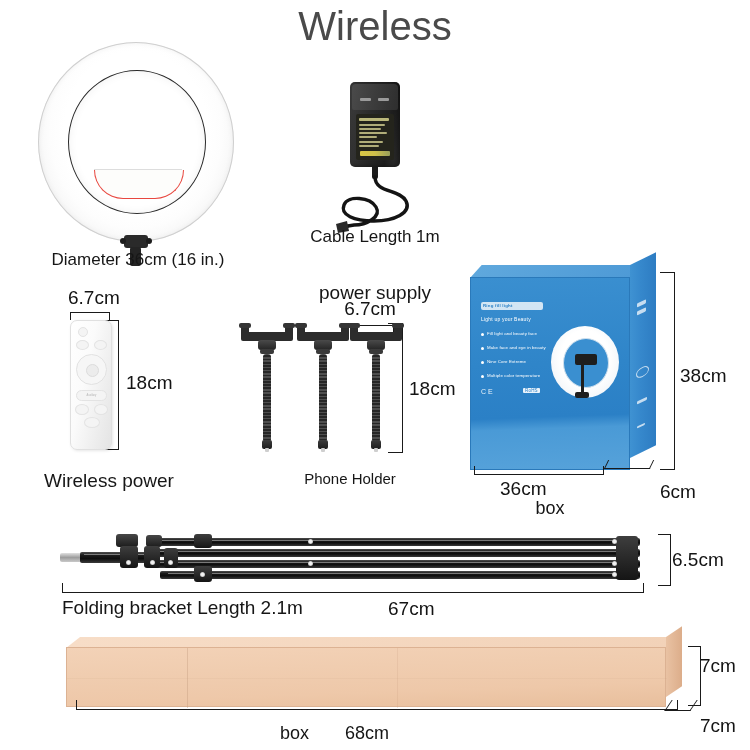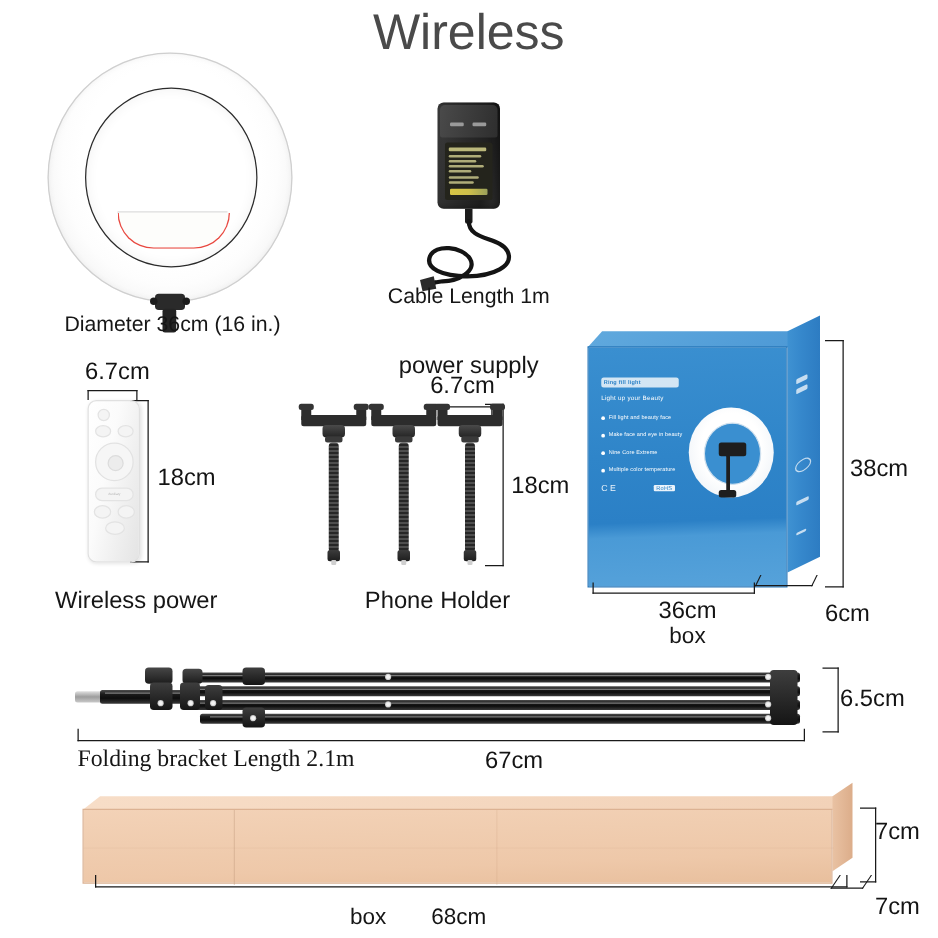--- a/index.html
+++ b/index.html
@@ -77,21 +77,21 @@
   .hookCapL{position:absolute;left:-2px;top:-9px;width:12px;height:5px;background:#343434;border-radius:2px;}
   .hookCapR{position:absolute;left:42px;top:-9px;width:12px;height:5px;background:#343434;border-radius:2px;}
   .hJoint{position:absolute;left:17px;top:8px;width:18px;height:10px;border-radius:3px;
       background:linear-gradient(180deg,#4a4a4a,#242424);}
   .hJoint2{position:absolute;left:19px;top:17px;width:14px;height:5px;border-radius:2px;background:#3a3a3a;}
   .goose{position:absolute;left:22px;top:22px;width:8px;height:88px;border-radius:3px;
       background:repeating-linear-gradient(180deg,#4e4e4e 0px,#4e4e4e 1.4px,#262626 1.4px,#262626 3.2px);}
   .gTip{position:absolute;left:21px;top:108px;width:10px;height:9px;border-radius:2px;
       background:linear-gradient(180deg,#3c3c3c,#1d1d1d);}
   .gTip2{position:absolute;left:24px;top:116px;width:4px;height:4px;background:#cfcfcf;border-radius:1px;}
-  #holderCaption{left:250px;top:470px;width:200px;text-align:center;font-size:19px;}
+  #holderCaption{left:250px;top:470px;width:200px;text-align:center;font-size:15px;}
 
   
   #blueBox{left:470px;top:265px;width:175px;height:205px;}
   .bbFront{position:absolute;left:0;top:12px;width:160px;height:193px;
       background:linear-gradient(178deg,#3a8fd0 0%,#2f85c9 45%,#2b80c6 72%,#4a9ad6 78%,#56a2da 100%);
       border:1px solid #2a79ba;box-sizing:border-box;}
   .bbTop{position:absolute;left:0;top:0;width:160px;height:13px;
       background:linear-gradient(90deg,#5fa8dd,#4e9ad6);
       transform:skewX(-42deg);transform-origin:bottom left;}
   .bbSide{position:absolute;left:160px;top:0;width:26px;height:193px;
@@ -107,37 +107,37 @@
   .bbRohs{position:absolute;left:52px;top:110px;font-size:4.5px;color:#2b80c6;background:#eaf3fb;
       padding:0 2px;border-radius:1px;letter-spacing:.2px;}
   .bbRingO{position:absolute;left:80px;top:48px;width:68px;height:72px;border-radius:50%;
       background:radial-gradient(ellipse at 50% 45%,#ffffff 50%,#f4f7fa 72%,#dde8f1 100%);}
   .bbRingI{position:absolute;left:92px;top:60px;width:44px;height:48px;border-radius:50%;
       background:#3a8fd0;border:1px solid #cfe0ee;}
   .bbPhone{position:absolute;left:104px;top:76px;width:22px;height:11px;background:#1e1e1e;border-radius:2px;}
   .bbStem{position:absolute;left:110px;top:86px;width:3px;height:30px;background:#1e1e1e;border-radius:1px;}
   .bbBase{position:absolute;left:104px;top:114px;width:14px;height:6px;background:#1e1e1e;border-radius:2px;}
   .bbSideMark{position:absolute;background:rgba(255,255,255,.72);border-radius:1px;}
-  #boxW{left:500px;top:478px;width:100px;text-align:center;}
+  #boxW{left:500px;top:478px;width:100px;text-align:left;}
   #boxCaption{left:500px;top:498px;width:100px;text-align:center;font-size:18px;}
   #boxD{left:660px;top:481px;}
   #boxH{left:680px;top:365px;}
 
   
   #tripod{left:60px;top:530px;width:580px;height:60px;}
   .tleg{position:absolute;border-radius:2px;
       background:linear-gradient(180deg,#4d4d4d 0%,#1b1b1b 30%,#0d0d0d 60%,#3a3a3a 100%);}
   .tlegHi{position:absolute;height:1px;background:#9a9a9a;opacity:.75;}
   .tclamp{position:absolute;background:linear-gradient(180deg,#3e3e3e,#151515);border-radius:3px;}
   .tknob{position:absolute;background:linear-gradient(180deg,#474747,#1c1c1c);border-radius:3px;}
   .tscrew{position:absolute;left:0;top:23px;width:22px;height:9px;border-radius:2px;
       background:linear-gradient(180deg,#e0e0e0,#9d9d9d,#c9c9c9);}
   .trivet{position:absolute;width:5px;height:5px;border-radius:50%;
       background:radial-gradient(circle,#f2f2f2 35%,#8e8e8e 100%);}
-  #tripodCaption{left:62px;top:597px;font-size:19px;font-family:Liberation Serif, serif;}
+  #tripodCaption{left:62px;top:597px;font-size:19px;}
   #tripodLen{left:388px;top:598px;}
   #tripodH{left:672px;top:549px;}
 
   
   #cardbox{left:66px;top:637px;width:620px;height:78px;}
   .cbFront{position:absolute;left:0;top:10px;width:600px;height:60px;
       background:linear-gradient(178deg,#f3d2b7 0%,#f0cdb0 35%,#eec8a9 70%,#e8bf9d 100%);
       border:1px solid #dcb293;box-sizing:border-box;}
   .cbTop{position:absolute;left:0;top:0;width:600px;height:11px;
       background:linear-gradient(90deg,#f7ddc7,#f2d2b8);transform:skewX(-52deg);transform-origin:bottom left;}

